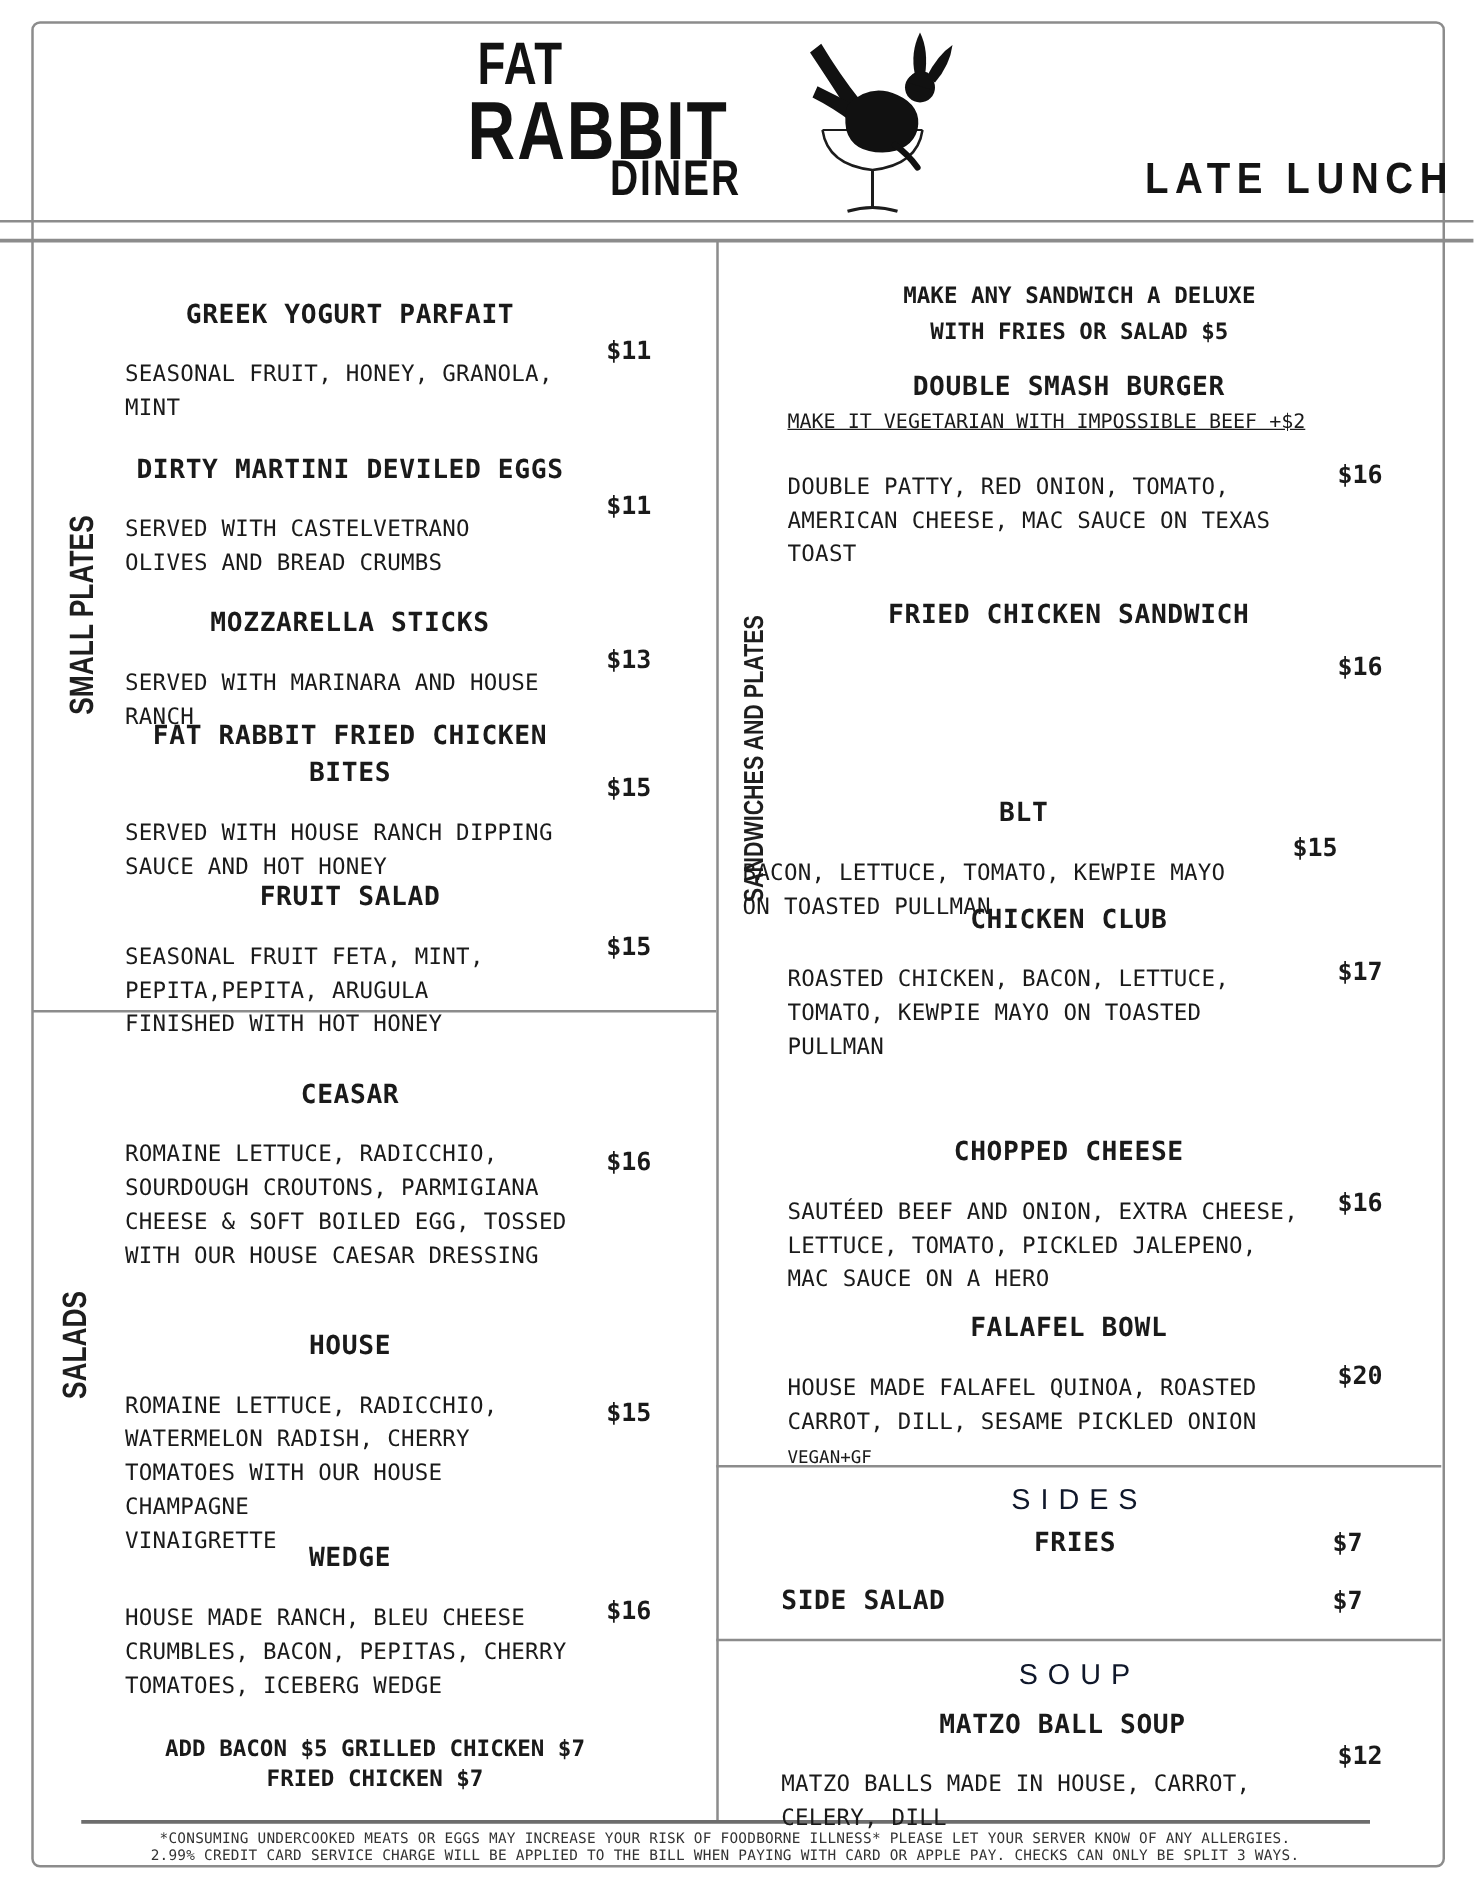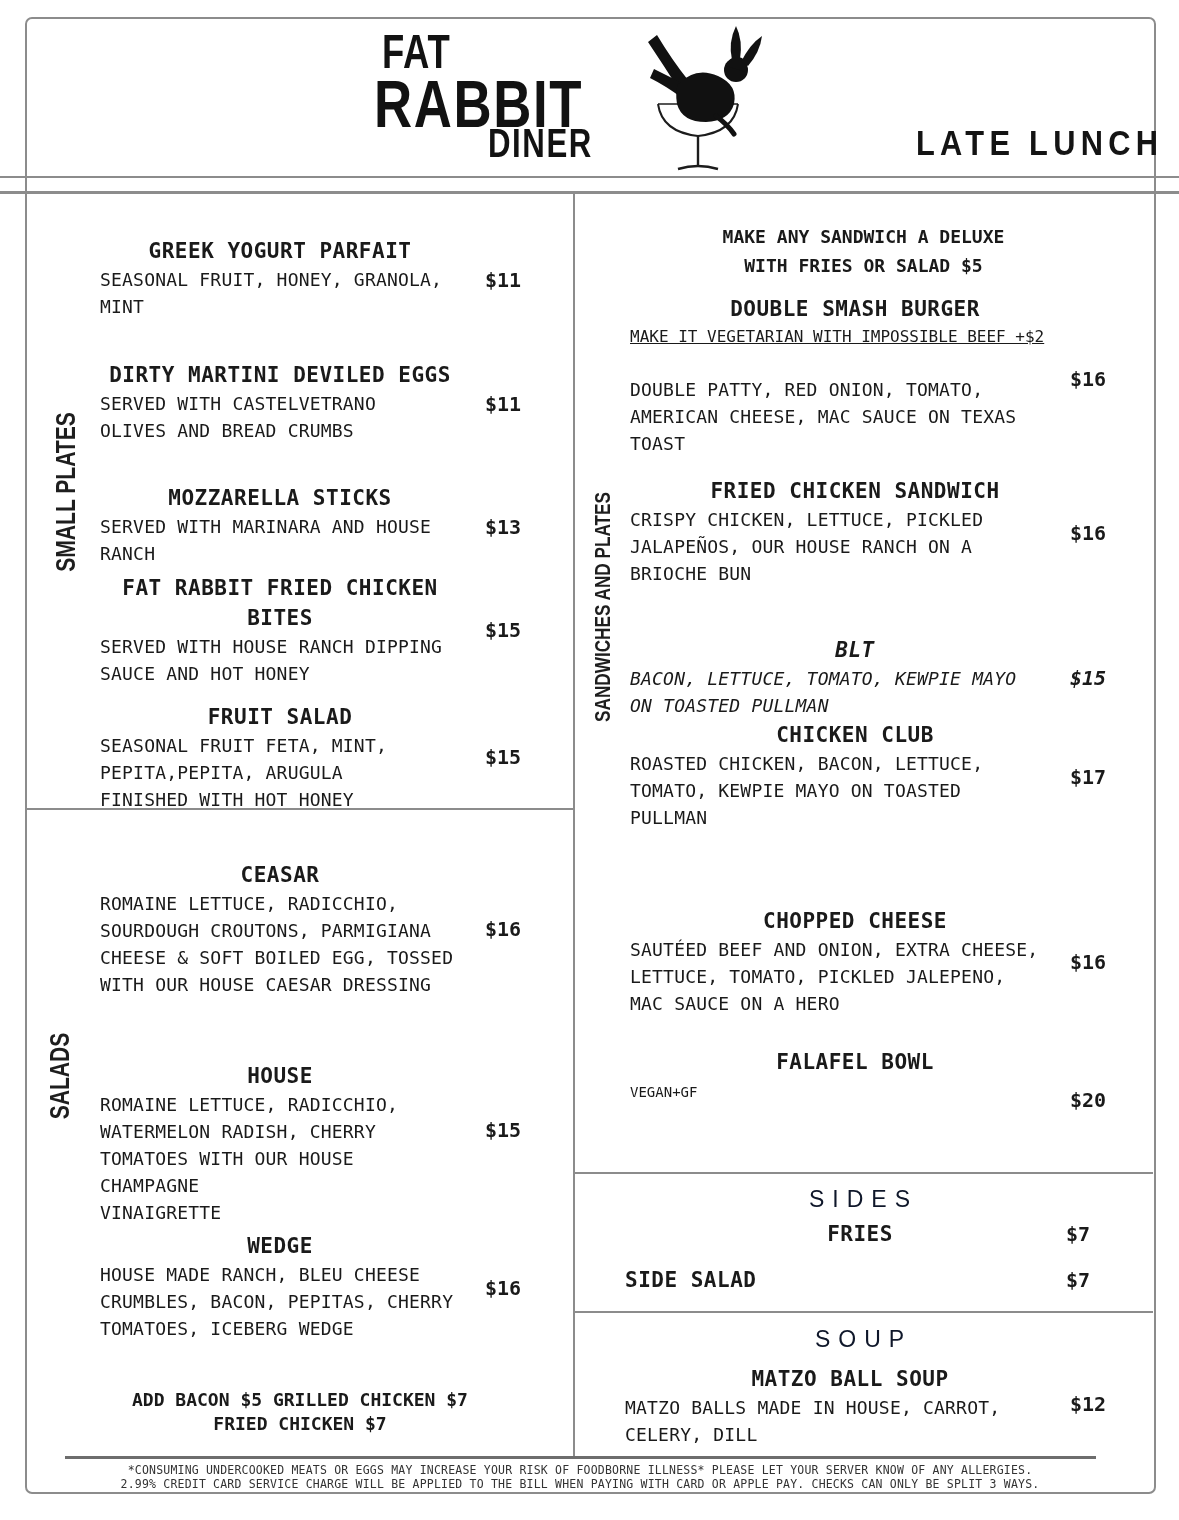--- a/index.html
+++ b/index.html
@@ -16,21 +16,21 @@
   .menu-title{font-family:"Liberation Sans", sans-serif;font-weight:bold;font-size:35px;
               letter-spacing:6px;transform:scaleX(0.88);transform-origin:left top;color:#141414;white-space:nowrap;}
   
   .vlabel-anchor{width:0;height:0;}
   .vlabel{display:inline-block;white-space:nowrap;font-family:"Liberation Sans", sans-serif;
           font-weight:bold;color:#1e1e1e;
           transform:translate(-50%,-50%) rotate(-90deg) scaleX(0.78);}
   
   .item{position:absolute;}
   .item-name{font-weight:bold;font-size:21px;line-height:30px;white-space:pre-line;letter-spacing:.5px;text-align:center;}
-  .item-desc{font-size:18px;line-height:27px;white-space:pre-line;letter-spacing:.2px;}
+  .item-desc{font-size:18px;line-height:27px;white-space:pre-line;letter-spacing:.2px;margin-top:20px;}
   .item-sub{font-size:16px;line-height:26px;text-decoration:underline;margin-bottom:26px;white-space:nowrap;}
   .item-tag{font-size:14px;margin-top:7px;}
   .price{position:absolute;font-weight:bold;font-size:20px;white-space:nowrap;}
   .center-note{text-align:center;font-weight:bold;font-size:18px;line-height:29px;white-space:pre-line;}
   .box-head{font-family:"Liberation Sans", sans-serif;font-weight:400;font-size:23px;
             letter-spacing:8px;color:#0f172a;text-align:center;}
   .side-row-name{font-weight:bold;font-size:21px;letter-spacing:.5px;}
   
   .footer-text{font-size:11.5px;line-height:14px;color:#333;text-align:center;white-space:pre-line;letter-spacing:.2px;}
 </style>
@@ -152,26 +152,23 @@
   <div class="item" style="left:630px;top:294px;width:450px;">
     <div class="item-name">DOUBLE SMASH BURGER</div>
     <div class="item-sub">MAKE IT VEGETARIAN WITH IMPOSSIBLE BEEF +$2</div>
     <div class="item-desc">DOUBLE PATTY, RED ONION, TOMATO,
 AMERICAN CHEESE, MAC SAUCE ON TEXAS
 TOAST</div>
     <span class="price" style="left:440px;top:73px;">$16</span>
   </div>
   <div class="item" style="left:630px;top:476px;width:450px;">
     <div class="item-name">FRIED CHICKEN SANDWICH</div>
-    <div class="item-desc">CRISPY CHICKEN, LETTUCE, PICKLED
-JALAPEÑOS, OUR HOUSE RANCH ON A
-BRIOCHE BUN</div>
     <span class="price" style="left:440px;top:45px;">$16</span>
   </div>
-  <div class="item" style="left:630px;top:635px;width:450px;font-style:italic;">
+  <div class="item" style="left:594px;top:635px;width:450px;">
     <div class="item-name">BLT</div>
     <div class="item-desc">BACON, LETTUCE, TOMATO, KEWPIE MAYO
 ON TOASTED PULLMAN</div>
     <span class="price" style="left:440px;top:31px;">$15</span>
   </div>
   <div class="item" style="left:630px;top:720px;width:450px;">
     <div class="item-name">CHICKEN CLUB</div>
     <div class="item-desc">ROASTED CHICKEN, BACON, LETTUCE,
 TOMATO, KEWPIE MAYO ON TOASTED
 PULLMAN</div>
@@ -179,20 +176,22 @@
   </div>
   <div class="item" style="left:630px;top:906px;width:450px;">
     <div class="item-name">CHOPPED CHEESE</div>
     <div class="item-desc">SAUTÉED BEEF AND ONION, EXTRA CHEESE,
 LETTUCE, TOMATO, PICKLED JALEPENO,
 MAC SAUCE ON A HERO</div>
     <span class="price" style="left:440px;top:44px;">$16</span>
   </div>
   <div class="item" style="left:630px;top:1047px;width:450px;">
     <div class="item-name">FALAFEL BOWL</div>
+    <div class="item-desc">HOUSE MADE FALAFEL QUINOA, ROASTED
+CARROT, DILL, SESAME PICKLED ONION</div>
     <div class="item-tag">VEGAN+GF</div>
     <span class="price" style="left:440px;top:41px;">$20</span>
   </div>
 
   <div class="abs box-head" style="left:573px;top:1186px;width:581px;">SIDES</div>
   <div class="item" style="left:625px;top:1222px;width:470px;text-align:center;">
     <span class="side-row-name">FRIES</span>
     <span class="price" style="left:441px;top:0;">$7</span>
   </div>
   <div class="item" style="left:625px;top:1268px;width:470px;">

